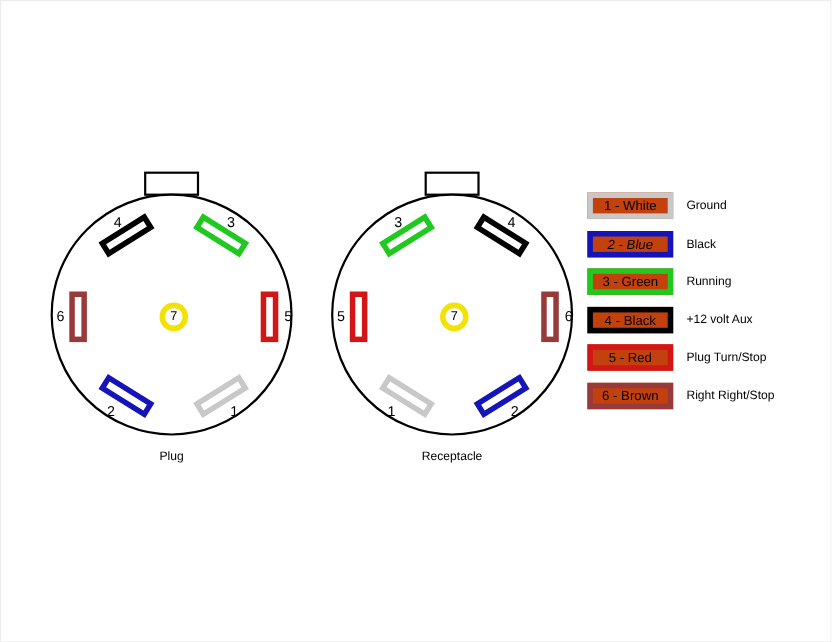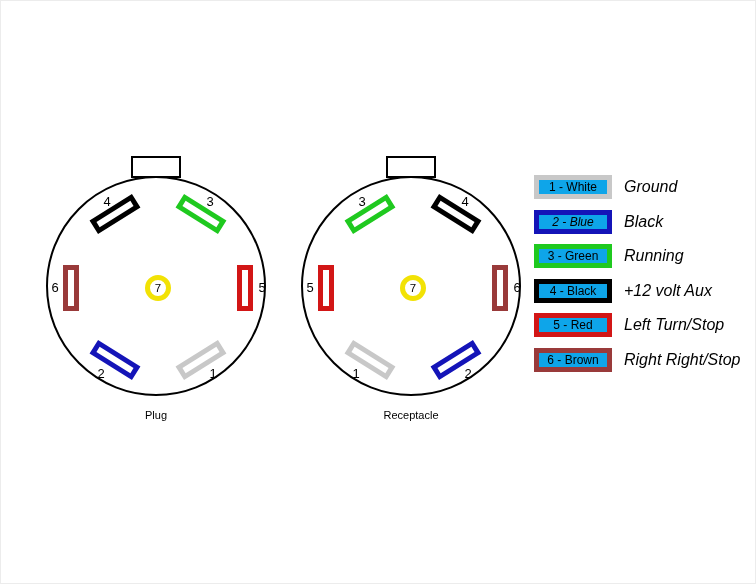--- a/index.html
+++ b/index.html
@@ -72,32 +72,31 @@
   .legend-row {
     display: flex;
     align-items: center;
     height: 24px;
     margin-bottom: 10.5px;
   }
   .legend-box {
     width: 78px;
     height: 24px;
     border: 5px solid;
-    background: #0ea5e9;
+    background: #c2410c;
     display: flex;
     align-items: center;
     justify-content: center;
     font-size: 12px;
     flex: none;
   }
   .legend-desc {
     margin-left: 12px;
-    font-size: 16px;
+    font-size: 11px;
     white-space: nowrap;
-    font-style: italic;
   }
 </style>
 </head>
 <body>
 
 <div class="canvas">
 
   <div class="connector" style="left:45px; top:155px;">
     <div class="tab"></div>
     <div class="circle">
@@ -185,21 +184,21 @@
       <div class="legend-box" style="border-color: rgb(0, 0, 0);">
         <span>4 - Black</span>
       </div>
       <span class="legend-desc">+12 volt Aux</span>
     </div>
 
     <div class="legend-row">
       <div class="legend-box" style="border-color: rgb(210, 22, 22);">
         <span>5 - Red</span>
       </div>
-      <span class="legend-desc">Left Turn/Stop</span>
+      <span class="legend-desc">Plug Turn/Stop</span>
     </div>
 
     <div class="legend-row">
       <div class="legend-box" style="border-color: rgb(153, 58, 58);">
         <span>6 - Brown</span>
       </div>
       <span class="legend-desc">Right Right/Stop</span>
     </div>
 
 

